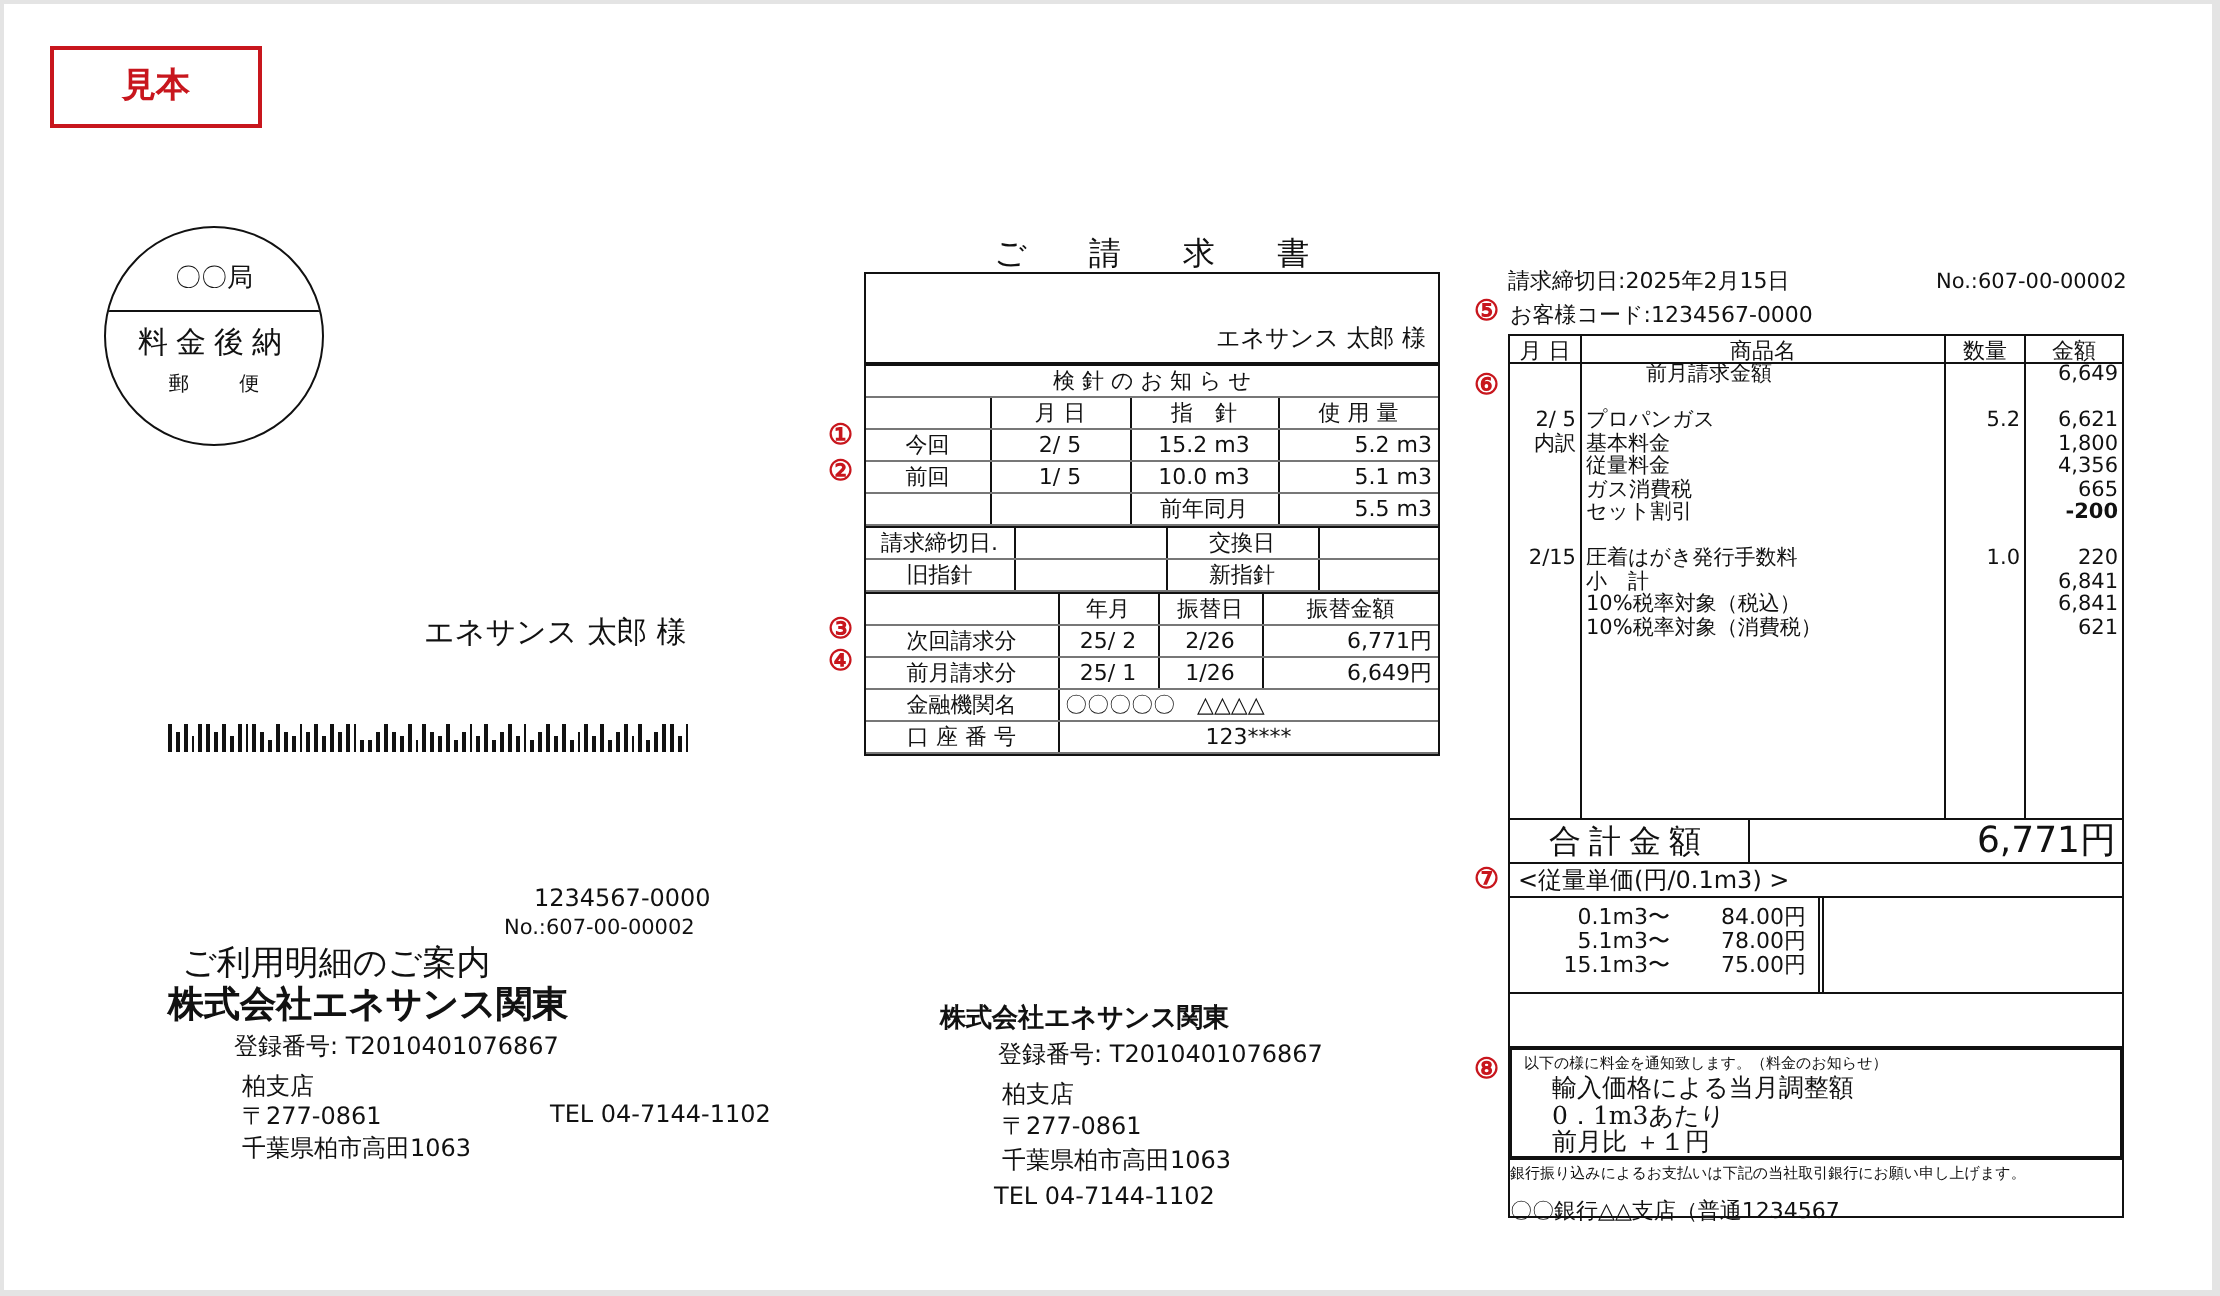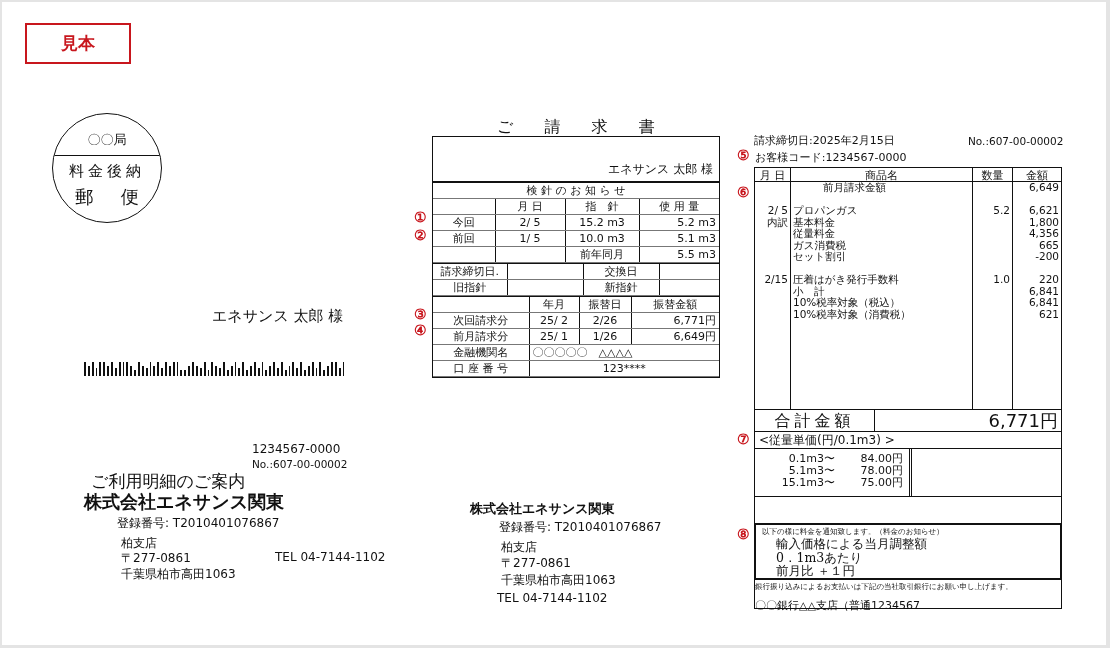--- a/index.html
+++ b/index.html
@@ -4,21 +4,21 @@
 <style>
 *{box-sizing:border-box;margin:0;padding:0;}
 html,body{width:1110px;height:648px;background:#e4e4e4;overflow:hidden;}
 body{font-family:"DejaVu Sans","Liberation Sans",sans-serif;color:#111;position:relative;}
 .page{position:absolute;left:2px;top:2px;width:1104px;height:643px;background:#fff;}
 .abs{position:absolute;}
 .sample{left:23px;top:21px;width:106px;height:41px;border:2px solid #c8161d;color:#c8161d;font-weight:bold;font-size:17px;text-align:center;line-height:37px;}
 .stamp{left:50px;top:111px;width:110px;height:110px;border:1.3px solid #111;border-radius:50%;overflow:hidden;}
 .stamp .top{height:42px;border-bottom:1.3px solid #111;text-align:center;font-size:13px;line-height:52px;}
 .stamp .mid{text-align:center;font-size:15px;letter-spacing:4px;margin-top:6px;}
-.stamp .bot{text-align:center;font-size:18px;margin-top:4px;word-spacing:22px;}
+.stamp .bot{text-align:center;font-size:10px;margin-top:4px;word-spacing:22px;}
 .serif{font-family:"DejaVu Serif","Liberation Serif",serif;}
 .recipient{left:210px;top:305px;font-size:15px;}
 .barcode{left:82px;top:360px;width:260px;height:14px;display:flex;align-items:flex-end;gap:2px;}
 .barcode span{display:block;width:2px;background:#111;}
 .num{font-size:12px;}
 .red{color:#c8161d;font-weight:bold;font-family:"DejaVu Serif",serif;font-size:14px;}
 table{border-collapse:collapse;}
 td{border:1px solid #111;font-size:11px;padding:0 3px;height:14px;white-space:nowrap;}
 .c{text-align:center;}.r{text-align:right;}
 .title{left:495px;top:115px;font-size:16px;word-spacing:26px;font-family:"DejaVu Serif",serif;}
@@ -128,21 +128,21 @@
       <span style="height: 8px;"></span>
       <span style="height: 14px;"></span>
       <span style="height: 6px;"></span>
       <span style="height: 10px;"></span>
       <span style="height: 14px;"></span>
       <span style="height: 14px;"></span>
       <span style="height: 8px;"></span>
       <span style="height: 14px;"></span>
     </div>
 
-  <div class="abs num" style="left:250px;top:440px;">1234567-0000</div>
+  <div class="abs num" style="left:265px;top:440px;">1234567-0000</div>
   <div class="abs num" style="left:250px;top:456px;font-size:10.5px;">No.:607-00-00002</div>
   <div class="abs" style="left:89px;top:468px;font-size:17px;">ご利用明細のご案内</div>
   <div class="abs co" style="left:82px;top:488px;font-size:18px;">株式会社エネサンス関東</div>
   <div class="abs s12" style="left:88px;top:513px;">登録番号: T2010401076867</div>
   <div class="abs s12" style="left:92px;top:533px;">柏支店</div>
   <div class="abs s12" style="left:92px;top:548px;">〒277-0861</div>
   <div class="abs s12" style="left:246px;top:548px;">TEL 04-7144-1102</div>
   <div class="abs s12" style="left:92px;top:564px;">千葉県柏市高田1063</div>
 
   <div class="abs title">ご 請 求 書</div>
@@ -296,21 +296,21 @@
           <div class="line r" style="padding: 0px 2px;">&nbsp;</div>
           <div class="line r" style="padding: 0px 2px;">&nbsp;</div>
         </div>
       <div class="col4" id="c-amt">
           <div class="line r" style="padding: 0px 2px;">6,649</div>
           <div class="line r" style="padding: 0px 2px;">&nbsp;</div>
           <div class="line r" style="padding: 0px 2px;">6,621</div>
           <div class="line r" style="padding: 0px 2px;">1,800</div>
           <div class="line r" style="padding: 0px 2px;">4,356</div>
           <div class="line r" style="padding: 0px 2px;">665</div>
-          <div class="line r" style="padding: 0px 2px;">-200</div>
+          <div class="line r" style="padding: 0px 2px; font-weight: bold;">-200</div>
           <div class="line r" style="padding: 0px 2px;">&nbsp;</div>
           <div class="line r" style="padding: 0px 2px;">220</div>
           <div class="line r" style="padding: 0px 2px;">6,841</div>
           <div class="line r" style="padding: 0px 2px;">6,841</div>
           <div class="line r" style="padding: 0px 2px;">621</div>
         </div>
     </div>
     <div class="total">
       <div class="lbl">合計金額</div>
       <div class="val">6,771円</div>

